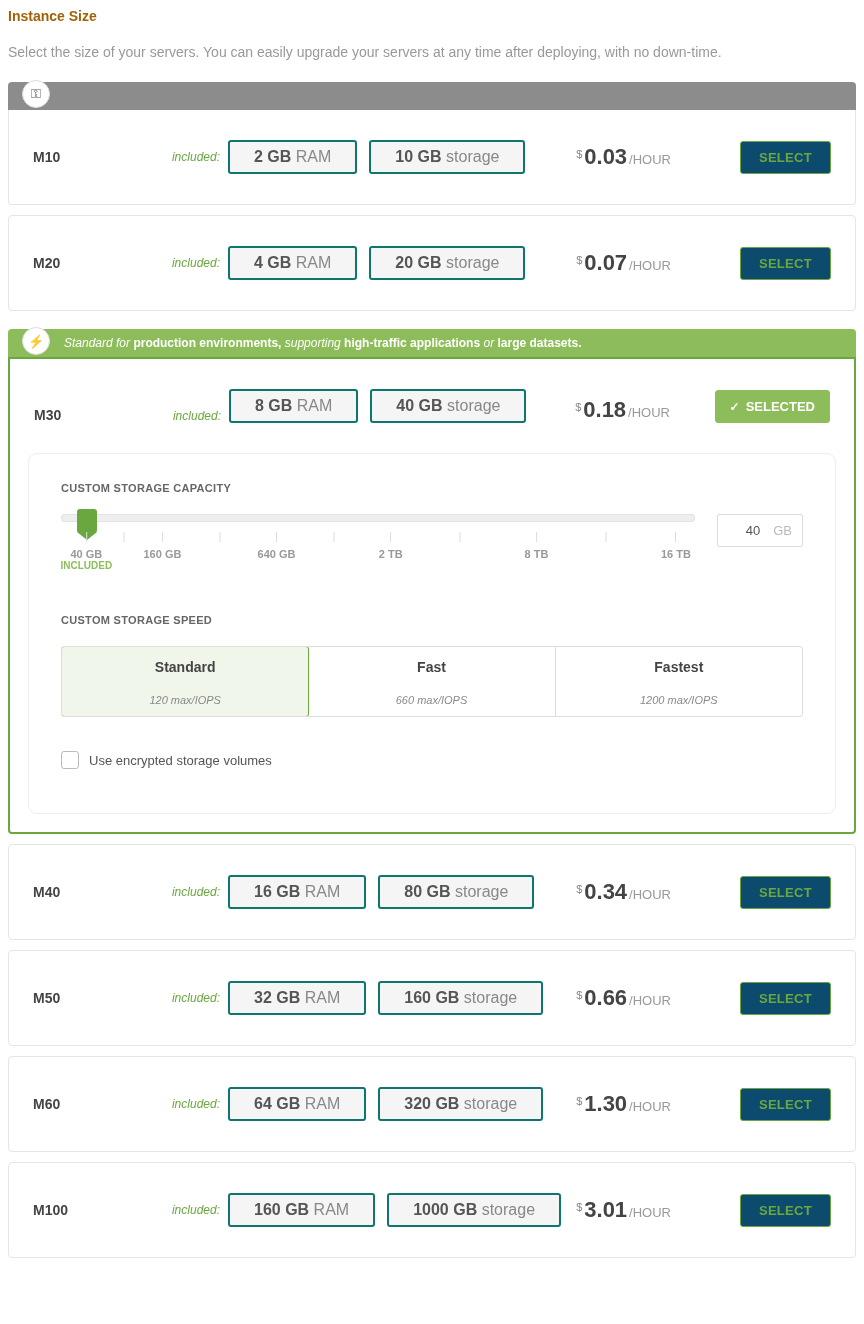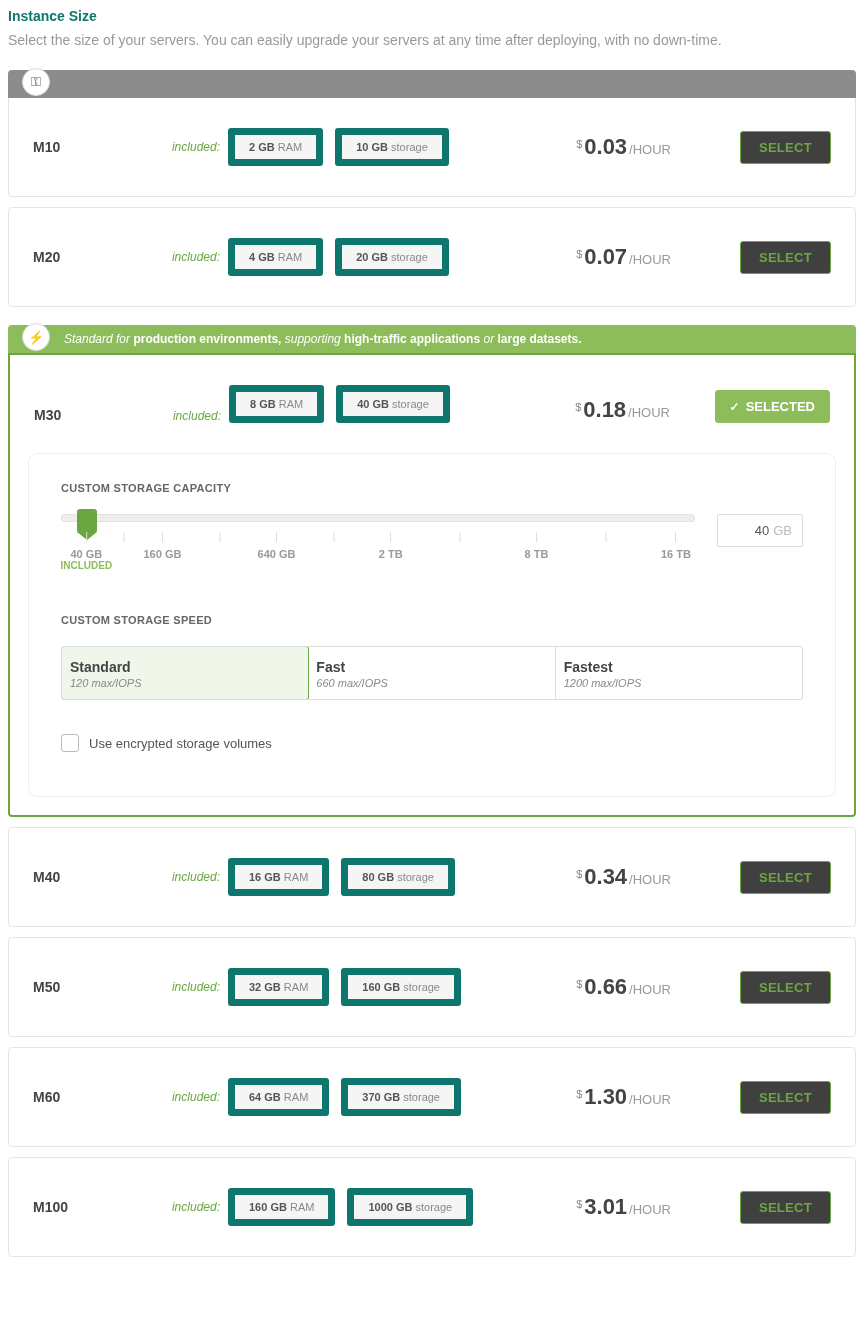--- a/index.html
+++ b/index.html
@@ -1,62 +1,62 @@
 <!DOCTYPE html>
 <html><head>
 <meta charset="utf-8">
 <style>
   * { box-sizing: border-box; margin: 0; padding: 0; }
   body { font-family: -apple-system, BlinkMacSystemFont, "Helvetica Neue", Arial, sans-serif; background: #fff; color: #333; font-size: 14px; padding: 8px; width: 864px; }
-  .header-title { font-weight: 700; font-size: 14px; color: #0f766e; margin-bottom: 8px; }
+  .header-title { font-weight: 700; font-size: 14px; color: #a16207; margin-bottom: 20px; }
   .header-sub { color: #999; font-size: 14px; margin-bottom: 22px; }
   .banner { position: relative; height: 28px; border-radius: 4px 4px 0 0; display: flex; align-items: center; padding-left: 56px; color: #fff; font-size: 12px; margin-top: 8px; }
   .banner-gray { background: #8c8c8c; }
   .banner-green { background: #8dbd5a; }
   .banner em { font-style: italic; }
   .banner strong { font-weight: 700; font-style: normal; }
   .banner-icon { position: absolute; left: 14px; top: -2px; width: 28px; height: 28px; background: #fff; border: 1px solid #ddd; border-radius: 50%; display: flex; align-items: center; justify-content: center; font-size: 13px; color: #555; }
   .card { border: 1px solid #e5e5e5; border-radius: 4px; margin-top: 10px; padding: 30px 24px; display: flex; align-items: center; }
   .card-selected { border: 2px solid #6aa83f; border-radius: 0 0 4px 4px; margin-top: 0; display: block; padding: 0; }
   .card-selected .row { display: flex; align-items: flex-end; padding: 30px 24px; }
   .banner + .card { margin-top: 0; border-top-left-radius: 0; border-top-right-radius: 0; border-top: none; }
   .tier-name { width: 135px; font-weight: 700; color: #444; }
   .included { width: 60px; color: #6aa83f; font-style: italic; font-size: 12px; text-align: right; padding-right: 8px; }
   .specs { display: flex; gap: 12px; }
-  .spec-pill { background: #f5f5f5; border: 7px solid #0f766e; border-radius: 3px; padding: 6px 14px; font-size: 11px; color: #888; white-space: nowrap; }
+  .spec-pill { background: #f5f5f5; border: 2px solid #0f766e; border-radius: 3px; padding: 6px 24px; font-size: 16px; color: #888; white-space: nowrap; }
   .spec-pill b { color: #555; font-weight: 700; }
   .price-wrap { margin-left: auto; display: flex; align-items: baseline; }
   .price-dollar { font-size: 11px; color: #888; vertical-align: super; position: relative; top: -6px; }
   .price-amount { font-size: 22px; font-weight: 700; color: #444; margin: 0 2px; }
   .price-unit { font-size: 13px; color: #999; }
   .action-col { width: 120px; margin-left: 40px; display: flex; justify-content: flex-end; }
-  .select-btn { border: 1px solid #6aa83f; color: #6aa83f; background: #404040; border-radius: 3px; padding: 8px 18px; font-size: 13px; font-weight: 700; cursor: pointer; letter-spacing: 0.3px; }
+  .select-btn { border: 1px solid #6aa83f; color: #6aa83f; background: #0c4a6e; border-radius: 3px; padding: 8px 18px; font-size: 13px; font-weight: 700; cursor: pointer; letter-spacing: 0.3px; }
   .selected-btn { background: #8dbd5a; border: 1px solid #8dbd5a; color: #fff; border-radius: 3px; padding: 8px 14px; font-size: 13px; font-weight: 700; display: inline-flex; align-items: center; gap: 6px; }
   .selected-btn .check { font-size: 12px; }
   .detail-panel { margin: 0 18px 18px 18px; border: 1px solid #eee; border-radius: 9px; padding: 28px 32px 44px; }
   .sect-label { font-size: 11px; font-weight: 700; letter-spacing: 0.3px; color: #666; margin-bottom: 20px; }
   .slider-wrap { display: flex; align-items: flex-start; gap: 22px; }
   .slider-track-area { flex: 1; position: relative; }
   .slider-bar { height: 8px; background: #eee; border: 1px solid #e3e3e3; border-radius: 3px; margin-bottom: 10px; position: relative; }
   .slider-handle { position: absolute; top: -6px; width: 20px; height: 24px; background: #6aa83f; border-radius: 3px; transform: translateX(-50%); }
   .slider-handle::after { content: ""; position: absolute; bottom: -7px; left: 50%; transform: translateX(-50%); border-left: 10px solid transparent; border-right: 10px solid transparent; border-top: 8px solid #6aa83f; }
   .slider-ticks { position: relative; height: 40px; }
   .tick { position: absolute; top: 0; text-align: center; transform: translateX(-50%); }
   .tick-line { width: 1px; height: 10px; background: #ddd; margin: 0 auto 6px; }
   .tick-label { font-size: 11px; color: #999; font-weight: 600; white-space: nowrap; }
   .tick-sub { font-size: 10px; color: #8dbd5a; font-weight: 600; }
-  .slider-value-box { border: 1px solid #ddd; border-radius: 2px; padding: 8px 10px; width: 86px; text-align: right; font-size: 13px; color: #555; display: flex; justify-content: flex-end; gap: 4px; align-items: baseline; }
+  .slider-value-box { border: 1px solid #ddd; border-radius: 2px; padding: 8px 10px; width: 86px; text-align: right; font-size: 13px; color: #555; display: flex; justify-content: flex-end; gap: 13px; align-items: baseline; }
   .slider-value-box .unit { color: #bbb; }
   .speed-section { margin-top: 42px; }
   .speed-tabs { display: flex; border: 1px solid #ddd; border-radius: 3px; overflow: hidden; }
-  .speed-tab { flex: 1; text-align: left; padding: 12px 8px 10px; cursor: pointer; border-right: 1px solid #ddd; }
+  .speed-tab { flex: 1; text-align: center; padding: 12px 8px 10px; cursor: pointer; border-right: 1px solid #ddd; }
   .speed-tab:last-child { border-right: none; }
   .speed-tab.active { background: #f0f6ea; border: 1px solid #6aa83f; margin: -1px; position: relative; border-radius: 3px; }
   .speed-name { font-weight: 700; font-size: 14px; color: #444; }
-  .speed-sub { font-style: italic; font-size: 11px; color: #898989; margin-top: 2px; }
+  .speed-sub { font-style: italic; font-size: 11px; color: #898989; margin-top: 19px; }
   .encrypt-row { margin-top: 34px; display: flex; align-items: center; gap: 10px; color: #555; font-size: 13px; }
   .checkbox { width: 18px; height: 18px; border: 1px solid #bbb; border-radius: 3px; background: #fff; cursor: pointer; }
 </style>
 </head>
 <body>
 
 <div class="header-title">Instance Size</div>
 <div class="header-sub">Select the size of your servers. You can easily upgrade your servers at any time after deploying, with no down-time.</div>
 
 <div class="banner banner-gray">
@@ -236,21 +236,21 @@
   <div class="action-col">
       <button class="select-btn">SELECT</button>
     </div>
 </div>
 
 <div class="card">
   <div class="tier-name">M60</div>
   <div class="included">included:</div>
   <div class="specs">
     <div class="spec-pill"><b>64 GB</b> <span>RAM</span></div>
-    <div class="spec-pill"><b>370 GB</b> <span>storage</span></div>
+    <div class="spec-pill"><b>320 GB</b> <span>storage</span></div>
   </div>
   <div class="price-wrap">
     <span class="price-dollar">$</span>
     <span class="price-amount">1.30</span>
     <span class="price-unit">/HOUR</span>
   </div>
   <div class="action-col">
       <button class="select-btn">SELECT</button>
     </div>
 </div>

